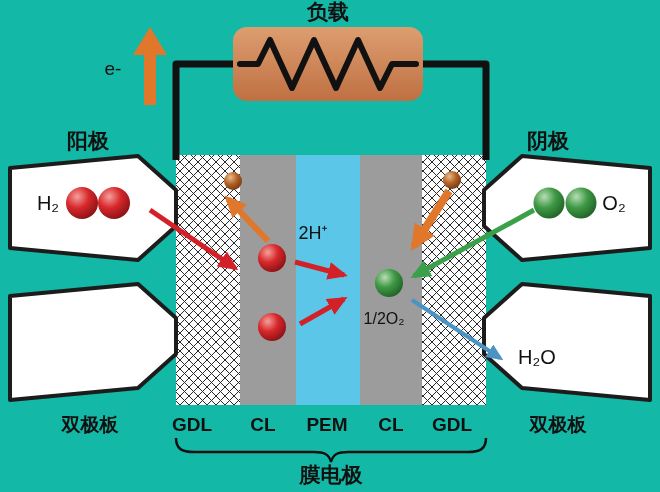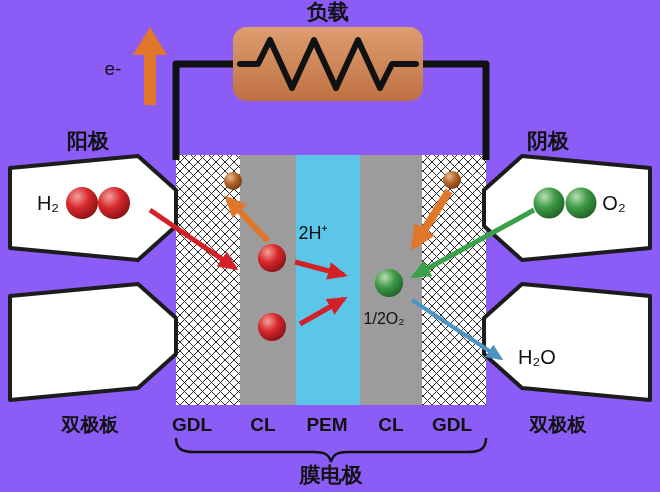--- a/index.html
+++ b/index.html
@@ -1,17 +1,17 @@
 <!DOCTYPE html>
 <html><head>
 <meta charset="utf-8">
 <style>
   html,body{margin:0;padding:0;background:#ffffff;}
   #canvas{
-    width:660px;height:492px;position:relative;background:#8b5cf6;
+    width:660px;height:492px;position:relative;background:#14b8a6;
     font-family:"Liberation Sans", sans-serif;
     overflow:hidden;
   }
   svg text{font-family:"Liberation Sans", sans-serif; fill:#111;}
   .lbl-bold{font-weight:700;}
 </style>
 </head>
 <body>
 
 <div id="canvas">

